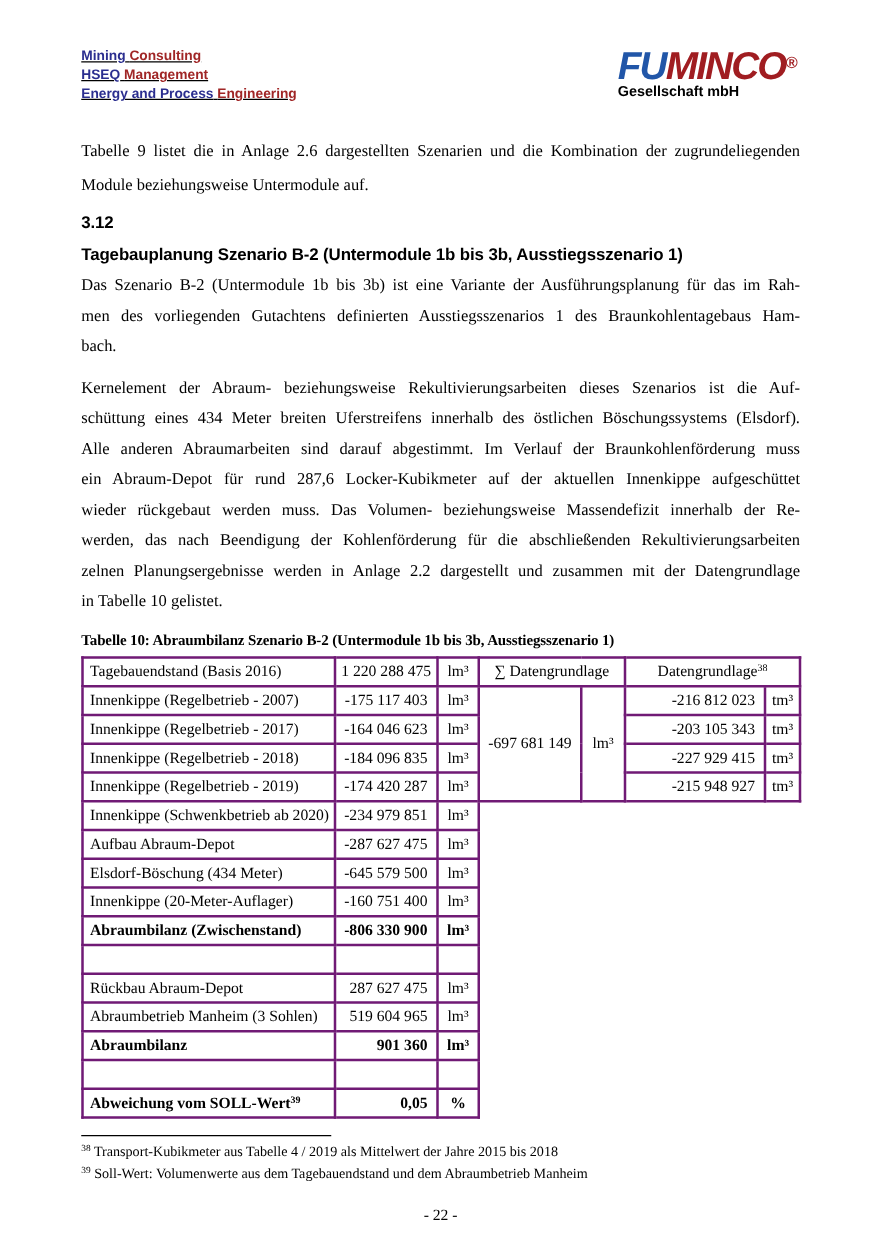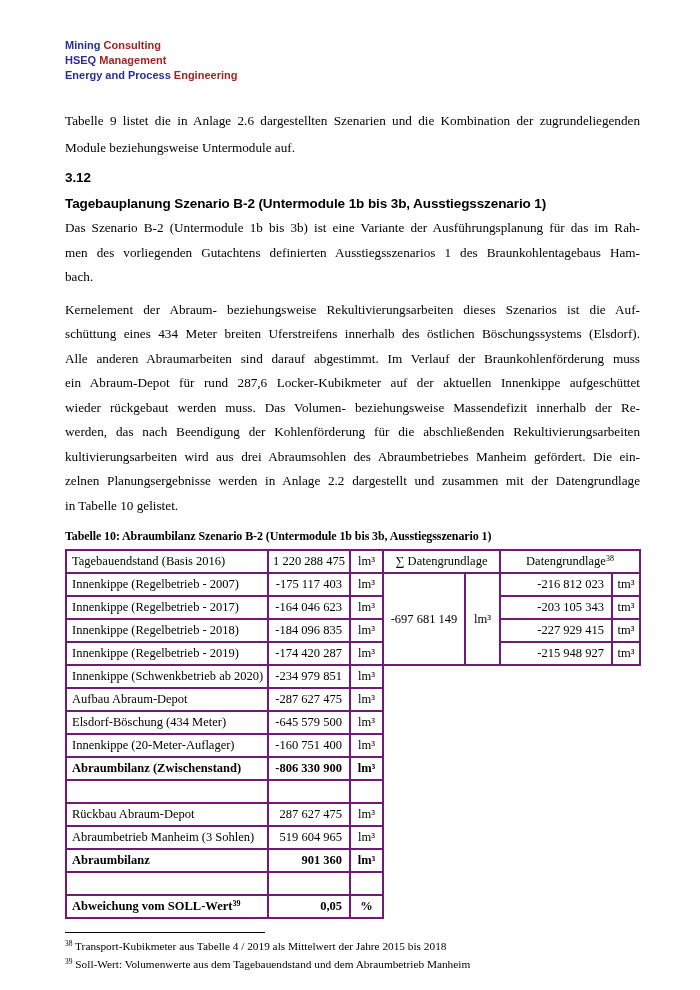--- a/index.html
+++ b/index.html
@@ -3,21 +3,21 @@
 <meta charset="utf-8">
 <style>
   html,body{margin:0;padding:0;background:#ffffff;}
   .page{
     position:relative;width:700px;height:990px;background:#fff;box-sizing:border-box;
     padding:38px 60px 0 65px;color:#000;overflow:hidden;
     font-family:"Liberation Serif",serif;
   }
   
   header{display:flex;justify-content:space-between;align-items:flex-start;}
-  .tagline{font-family:"Liberation Sans",sans-serif;font-weight:bold;font-size:11px;line-height:15px;white-space:nowrap;}
+  .tagline{font-family:"Liberation Sans",sans-serif;font-weight:bold;font-size:11px;line-height:15px;white-space:nowrap;text-decoration:underline;}
   .tg-blue{color:var(--brand-blue);}
   .tg-red{color:var(--brand-red);}
   .logo-block{margin-top:-3px;padding-right:2px;}
   .logo-text{
     font-family:"Liberation Sans",sans-serif;font-style:italic;font-weight:bold;
     font-size:31px;line-height:30px;letter-spacing:-1.5px;white-space:nowrap;
   }
   .logo-blue{color:var(--logo-blue);}
   .logo-red{color:var(--logo-red);}
   .logo-reg{font-size:13px;vertical-align:9px;letter-spacing:0;color:var(--logo-red);font-style:italic;font-weight:bold;}
@@ -54,20 +54,24 @@
 <body>
 
 <div class="page">
 
   <header>
     <div id="taglines">
         <div class="tagline"><span class="tg-blue">Mining</span> <span class="tg-red">Consulting</span></div>
         <div class="tagline"><span class="tg-blue">HSEQ</span> <span class="tg-red">Management</span></div>
         <div class="tagline"><span class="tg-blue">Energy and Process</span> <span class="tg-red">Engineering</span></div>
       </div>
+    <div class="logo-block">
+      <div class="logo-text"><span class="logo-blue">FU</span><span class="logo-red">MINCO</span><span class="logo-reg">®</span></div>
+      <div class="logo-sub">Gesellschaft mbH</div>
+    </div>
   </header>
 
   <main>
     <div class="para para1">
         <div class="line">Tabelle 9 listet die in Anlage 2.6 dargestellten Szenarien und die Kombination der zugrundeliegenden</div>
         <div class="line">Module beziehungsweise Untermodule auf.</div>
       </div>
 
     <h2>
         <span>3.12</span>
@@ -79,21 +83,20 @@
         <div class="line">men des vorliegenden Gutachtens definierten Ausstiegsszenarios 1 des Braunkohlentagebaus Ham-</div>
         <div class="line">bach.</div>
       </div>
     <div class="para para3">
         <div class="line">Kernelement der Abraum- beziehungsweise Rekultivierungsarbeiten dieses Szenarios ist die Auf-</div>
         <div class="line">schüttung eines 434 Meter breiten Uferstreifens innerhalb des östlichen Böschungssystems (Elsdorf).</div>
         <div class="line">Alle anderen Abraumarbeiten sind darauf abgestimmt. Im Verlauf der Braunkohlenförderung muss</div>
         <div class="line">ein Abraum-Depot für rund 287,6 Locker-Kubikmeter auf der aktuellen Innenkippe aufgeschüttet</div>
         <div class="line">wieder rückgebaut werden muss. Das Volumen- beziehungsweise Massendefizit innerhalb der Re-</div>
         <div class="line">werden, das nach Beendigung der Kohlenförderung für die abschließenden Rekultivierungsarbeiten</div>
-        <div class="line">kultivierungsarbeiten wird aus drei Abraumsohlen des Abraumbetriebes Manheim gefördert. Die ein-</div>
         <div class="line">zelnen Planungsergebnisse werden in Anlage 2.2 dargestellt und zusammen mit der Datengrundlage</div>
         <div class="line">in Tabelle 10 gelistet.</div>
       </div>
 
     <div class="caption">Tabelle 10: Abraumbilanz Szenario B-2 (Untermodule 1b bis 3b, Ausstiegsszenario 1)</div>
     <table id="datatable">
         <colgroup>
           <col style="width: 202px;">
           <col style="width: 82px;">
           <col style="width: 33px;">

